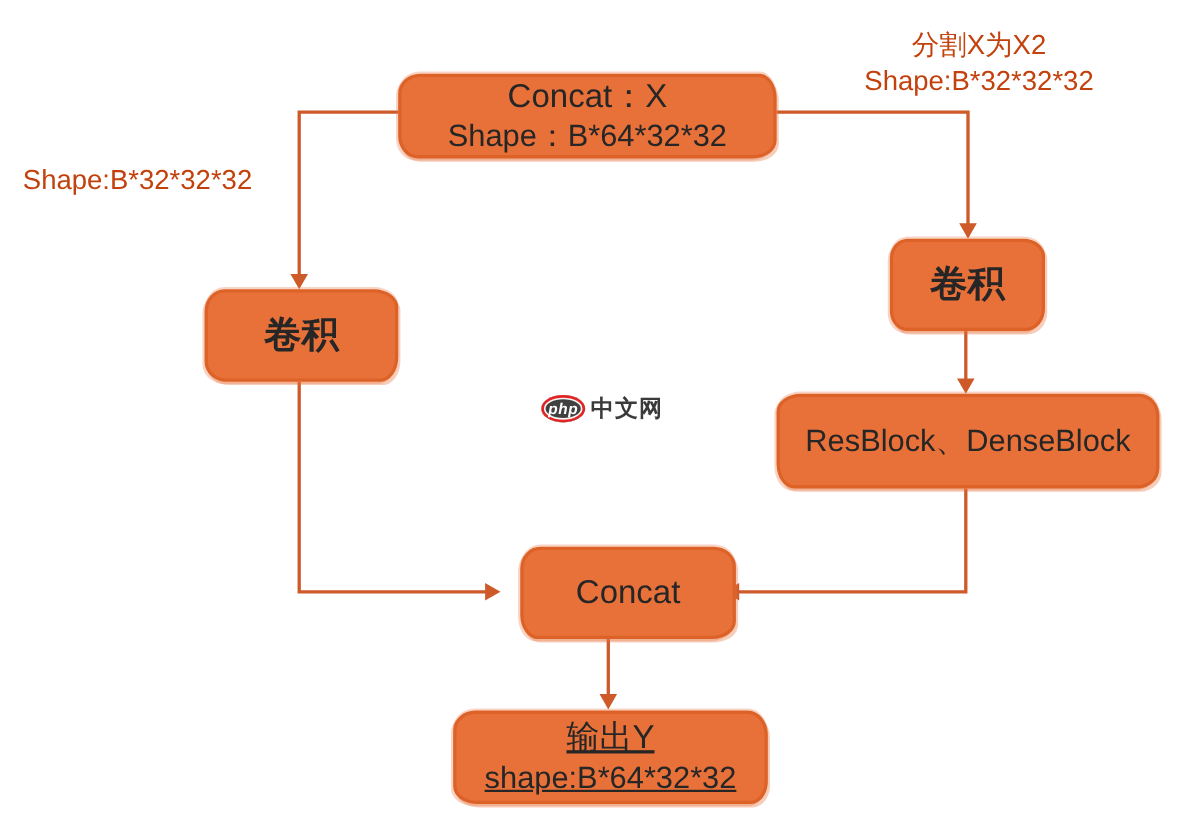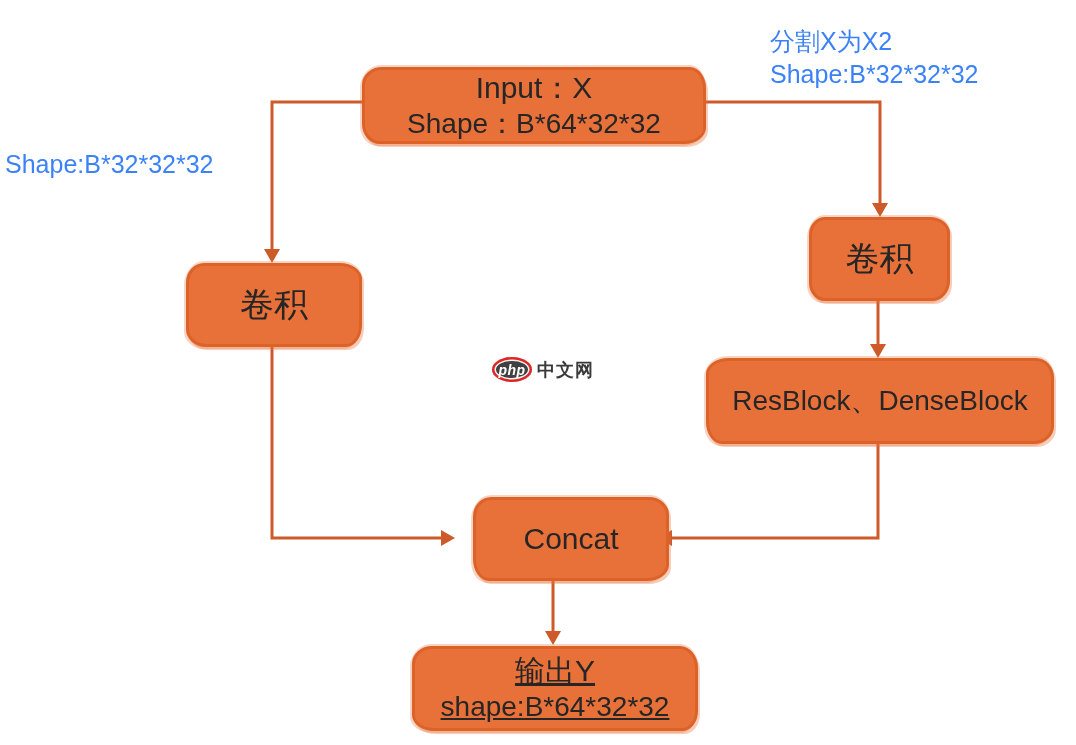--- a/index.html
+++ b/index.html
@@ -27,39 +27,39 @@
     flex-direction: column;
     align-items: center;
     justify-content: center;
     text-align: center;
     box-shadow: 2px 3px 0 0 rgba(232,113,58,0.35), -2px 2px 0 0 rgba(232,113,58,0.30), 0 -2px 0 0 rgba(232,113,58,0.30);
   }
   .node .line { line-height: 1.22; white-space: nowrap; }
   .fs28 { font-size: 28px; }
   .fs30 { font-size: 30px; }
   .fs32 { font-size: 32px; font-weight: 600; }
-  .fs34 { font-size: 34px; font-weight: 400; }
+  .fs34 { font-size: 34px; font-weight: 700; }
 
   .node-input   { left: 362px; top: 67px;  width: 344px; height: 77px;
                   border-radius: 20px 16px 22px 18px / 18px 22px 16px 20px; }
   .node-convL   { left: 186px; top: 263px; width: 176px; height: 84px;
                   border-radius: 18px 22px 16px 20px / 20px 16px 22px 18px; }
   .node-convR   { left: 809px; top: 217px; width: 141px; height: 84px;
                   border-radius: 16px 20px 18px 16px / 18px 16px 20px 18px; }
   .node-module  { left: 706px; top: 358px; width: 348px; height: 86px;
                   border-radius: 22px 18px 20px 16px / 16px 20px 18px 22px; }
   .node-concat  { left: 457px; top: 497px; width: 196px; height: 84px;
                   border-radius: 18px 20px 22px 16px / 20px 18px 16px 22px; margin-left: 16px; }
   .node-output  { left: 412px; top: 646px; width: 286px; height: 85px;
                   border-radius: 20px 18px 16px 22px / 18px 22px 20px 16px; text-decoration: underline; }
 
   .side-label {
     position: absolute;
-    text-align: left;
-    color: #3b82f6;
+    text-align: center;
+    color: #c2410c;
     font-size: 25px;
     line-height: 1.3;
     font-weight: 500;
     white-space: nowrap;
   }
   .label-x1 { left: 5px;  top: 148px; width: 240px; }
   .label-x2 { left: 770px; top: 25px; width: 240px; }
 
   .watermark {
     position: absolute;
@@ -77,21 +77,21 @@
     justify-content: center;
     box-shadow: inset 0 0 0 2.5px #e32424, inset 0 0 0 4px rgba(255,255,255,0.95);
     color: #ffffff;
     font-size: 14px;
     font-weight: bold;
     font-style: italic;
     letter-spacing: 0.5px;
   }
   .wm-text {
     color: #3a3a3a;
-    font-size: 18px;
+    font-size: 21px;
     font-weight: 700;
     letter-spacing: 1px;
   }
 </style>
 </head>
 <body>
 
 <div id="canvas">
 
   <svg id="arrow-layer" viewBox="0 0 1076 745" xmlns="http://www.w3.org/2000/svg">
@@ -107,21 +107,21 @@
       <polygon points="264,249 280,249 272,263"></polygon>
       <polygon points="872,203 888,203 880,217"></polygon>
       <polygon points="870,344 886,344 878,358"></polygon>
       <polygon points="441,530 441,546 455,538"></polygon>
       <polygon points="672,530 672,546 658,538"></polygon>
       <polygon points="545,631 561,631 553,645"></polygon>
     </g>
   </svg>
 
   <div class="node node-input">
-    <div class="line fs30">Input：X</div>
+    <div class="line fs30">Concat：X</div>
     <div class="line fs28">Shape：B*64*32*32</div>
   </div>
 
   <div class="node node-convL">
     <div class="line fs34">卷积</div>
   </div>
 
   <div class="node node-convR">
     <div class="line fs34">卷积</div>
   </div>

